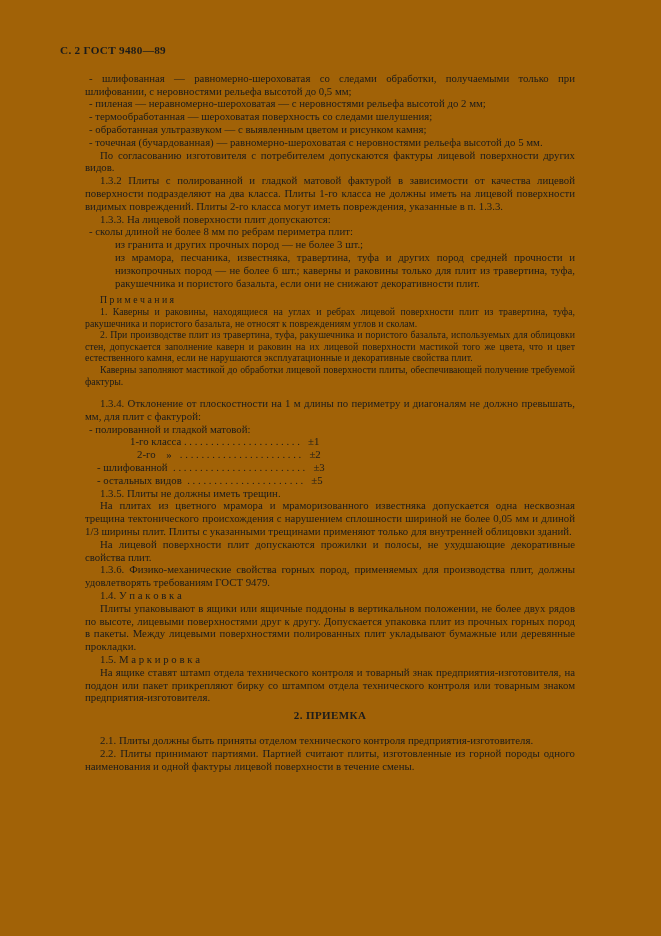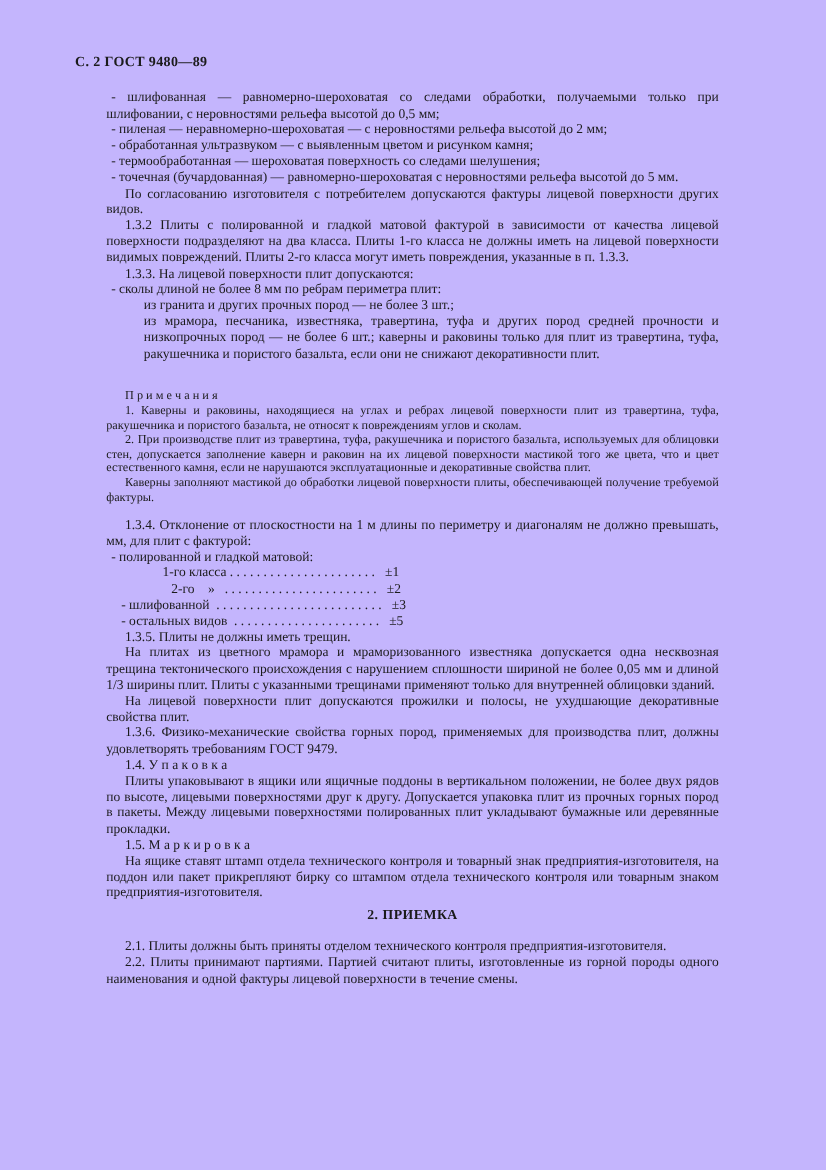--- a/index.html
+++ b/index.html
@@ -1,57 +1,57 @@
 <!DOCTYPE html>
 <html><head>
 <meta charset="utf-8">
 <style>
   * { margin: 0; padding: 0; box-sizing: border-box; }
   html, body { background: #ffffff; }
   body { width: 661px; height: 936px; }
   .page {
     width: 661px;
     height: 936px;
-    background: #c4b5fd;
+    background: #a16207;
     padding: 44px 86px 0 85px;
     font-family: "Liberation Serif", "DejaVu Serif", serif;
     font-size: 10.8px;
     line-height: 12.8px;
     color: #1b1b1b;
     overflow: hidden;
   }
   .page-header {
     font-weight: bold;
     font-size: 11.2px;
     margin-left: -25px;
     margin-bottom: 15px;
     letter-spacing: 0.3px;
   }
   .dash-item   { text-indent: 4px;  text-align: justify; }
   .paragraph   { text-indent: 15px; text-align: justify; }
   .sub-item    { margin-left: 30px; text-align: justify; }
-  .note-heading{ font-size: 9.8px; line-height: 11.6px; text-indent: 15px; margin-top: 22px; }
+  .note-heading{ font-size: 9.8px; line-height: 11.6px; text-indent: 15px; margin-top: 5px; }
   .note        { font-size: 9.8px; line-height: 11.6px; text-align: justify; text-indent: 15px; }
   .leader-indent  { white-space: pre; padding-left: 45px; }
   .leader-indent2 { white-space: pre; padding-left: 52px; }
   .dash-leader    { white-space: pre; padding-left: 12px; }
   .run-in-heading { text-indent: 15px; }
   .section-heading{ text-align: center; font-weight: bold; font-size: 11px; margin-top: 5px; margin-bottom: 12px; letter-spacing: 0.4px; }
   .gap { margin-top: 10px; }
 </style>
 </head>
 <body>
 
 <div class="page">
   <div class="page-header">С. 2 ГОСТ 9480—89</div>
   <div class="content">
       <div class="blk dash-item">- шлифованная — равномерно-шероховатая со следами обработки, получаемыми только при шлифовании, с неровностями рельефа высотой до 0,5 мм;</div>
       <div class="blk dash-item">- пиленая — неравномерно-шероховатая — с неровностями рельефа высотой до 2 мм;</div>
+      <div class="blk dash-item">- термообработанная — шероховатая поверхность со следами шелушения;</div>
       <div class="blk dash-item">- обработанная ультразвуком — с выявленным цветом и рисунком камня;</div>
-      <div class="blk dash-item">- термообработанная — шероховатая поверхность со следами шелушения;</div>
       <div class="blk dash-item">- точечная (бучардованная) — равномерно-шероховатая с неровностями рельефа высотой до 5 мм.</div>
       <div class="blk paragraph">По согласованию изготовителя с потребителем допускаются фактуры лицевой поверхности других видов.</div>
       <div class="blk paragraph">1.3.2 Плиты с полированной и гладкой матовой фактурой в зависимости от качества лицевой поверхности подразделяют на два класса. Плиты 1-го класса не должны иметь на лицевой поверхности видимых повреждений. Плиты 2-го класса могут иметь повреждения, указанные в п. 1.3.3.</div>
       <div class="blk paragraph">1.3.3. На лицевой поверхности плит допускаются:</div>
       <div class="blk dash-item">- сколы длиной не более 8 мм по ребрам периметра плит:</div>
       <div class="blk sub-item">из гранита и других прочных пород — не более 3 шт.;</div>
       <div class="blk sub-item">из мрамора, песчаника, известняка, травертина, туфа и других пород средней прочности и низкопрочных пород — не более 6 шт.; каверны и раковины только для плит из травертина, туфа, ракушечника и пористого базальта, если они не снижают декоративности плит.</div>
       <div class="blk note-heading">П р и м е ч а н и я</div>
       <div class="blk note">1. Каверны и раковины, находящиеся на углах и ребрах лицевой поверхности плит из травертина, туфа, ракушечника и пористого базальта, не относят к повреждениям углов и сколам.</div>
       <div class="blk note">2. При производстве плит из травертина, туфа, ракушечника и пористого базальта, используемых для облицовки стен, допускается заполнение каверн и раковин на их лицевой поверхности мастикой того же цвета, что и цвет естественного камня, если не нарушаются эксплуатационные и декоративные свойства плит.</div>

